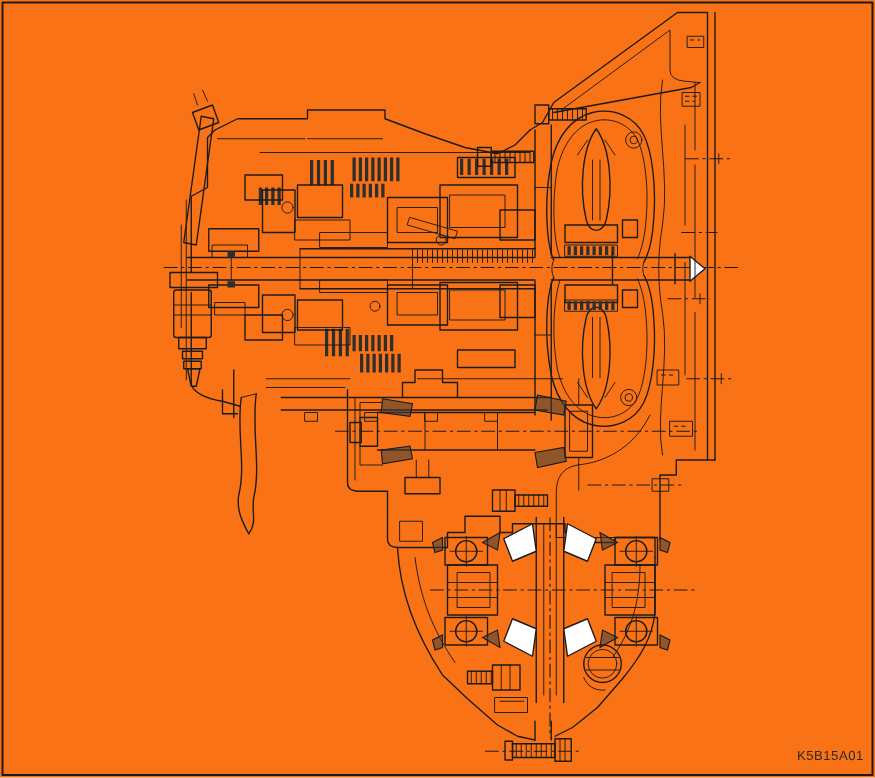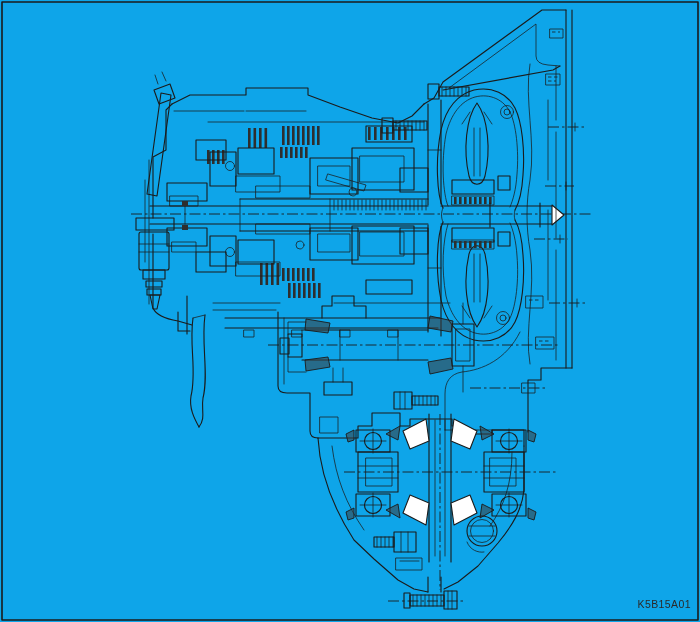--- a/index.html
+++ b/index.html
@@ -1,16 +1,16 @@
 <!DOCTYPE html>
 <html><head>
 <meta charset="utf-8">
 <style>
   html,body{margin:0;padding:0;background:#e8e8e8;font-family:"Liberation Sans",sans-serif;}
-  .stage{position:relative;width:700px;height:622px;background:#0ea5e9;overflow:hidden;}
+  .stage{position:relative;width:700px;height:622px;background:#f97316;overflow:hidden;}
   svg{display:block;}
   .ln{fill:none;stroke:#1b1b1b;stroke-width:1.1;stroke-linejoin:round;stroke-linecap:round;}
   .thin{stroke-width:0.75;}
   .thick{stroke-width:1.6;}
   .cl{fill:none;stroke:#1b1b1b;stroke-width:0.9;stroke-dasharray:11 3 2.5 3;}
   .dash{fill:none;stroke:#1b1b1b;stroke-width:0.8;stroke-dasharray:3.5 2.5;}
   .fin{fill:#2e2e2e;stroke:none;}
   .dark{fill:#3c3c3c;fill-opacity:0.55;stroke:#1b1b1b;stroke-width:0.9;}
   .wht{fill:#ffffff;stroke:#1b1b1b;stroke-width:1.1;stroke-linejoin:round;}
   .code-label{font-family:"Liberation Sans",sans-serif;font-size:10.5px;fill:#2a2a2a;letter-spacing:0.4px;}

